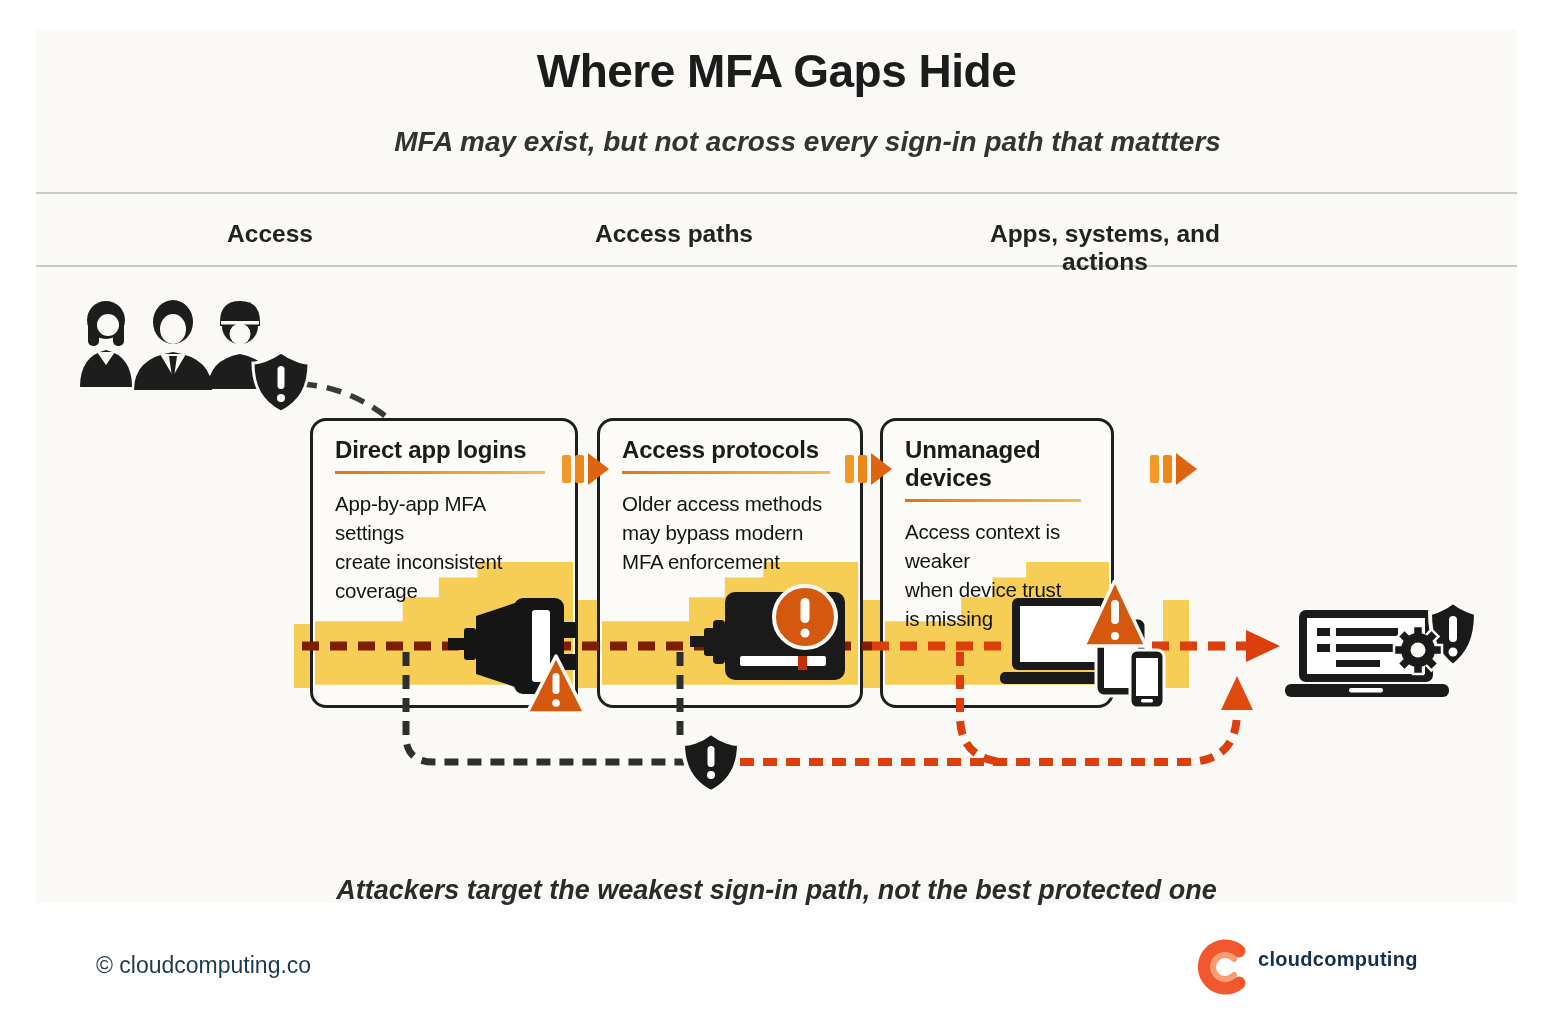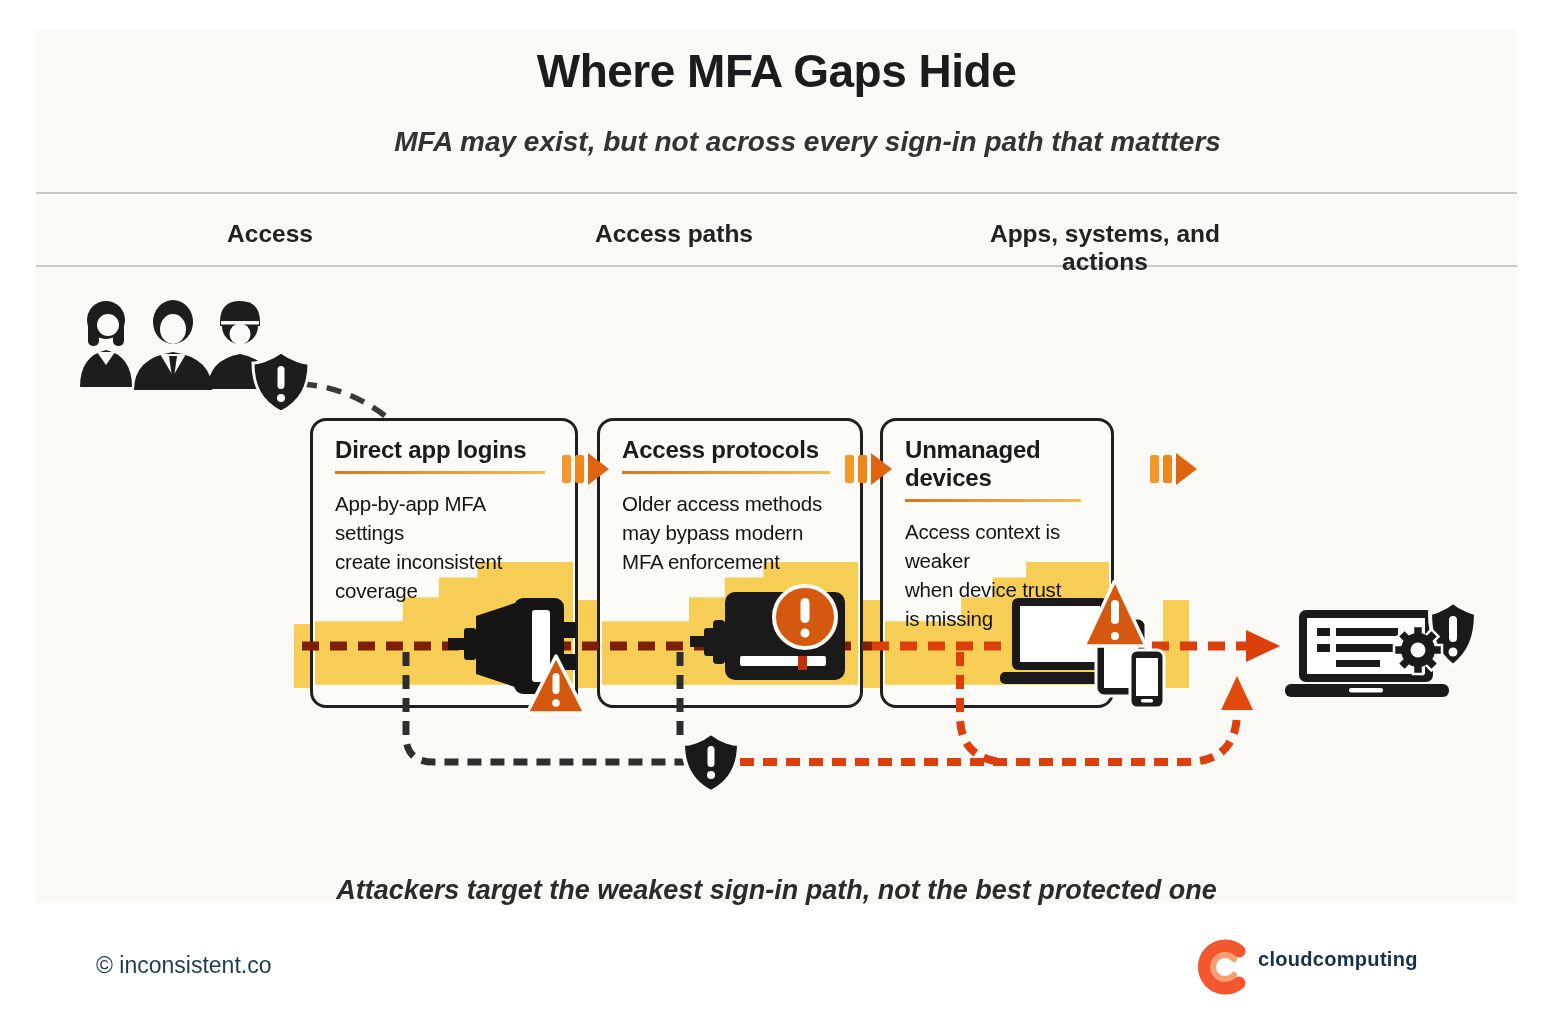--- a/index.html
+++ b/index.html
@@ -221,20 +221,20 @@
   </svg>
 
   <svg class="warn-abs" style="left:523px;top:653px" width="66" height="64" viewBox="0 0 66 64">
     <path d="M33 3 L62 60 L4 60 Z" fill="#d4590e" stroke="#fcfbf7" stroke-width="3.5" stroke-linejoin="round"></path>
     <rect x="29.5" y="20" width="7" height="21" rx="3.5" fill="#ffffff"></rect>
     <circle cx="33" cy="50" r="3.8" fill="#ffffff"></circle>
   </svg>
 
   <div class="bottom-note">Attackers target the weakest sign-in path, not the best protected one</div>
 
-  <div class="copyright">© inconsistent.co</div>
+  <div class="copyright">© cloudcomputing.co</div>
 
   <svg class="brand-mark" width="56" height="58" viewBox="0 0 56 58">
     <path d="M41 13 A21 21 0 1 0 41 45" fill="none" stroke="#f2572e" stroke-width="13" stroke-linecap="round"></path>
     <path d="M36 21 A12 12 0 1 0 36 37" fill="none" stroke="#f99d73" stroke-width="6" stroke-linecap="round"></path>
   </svg>
   <div class="brand">cloudcomputing</div>
 </div>
 
 </body></html>

